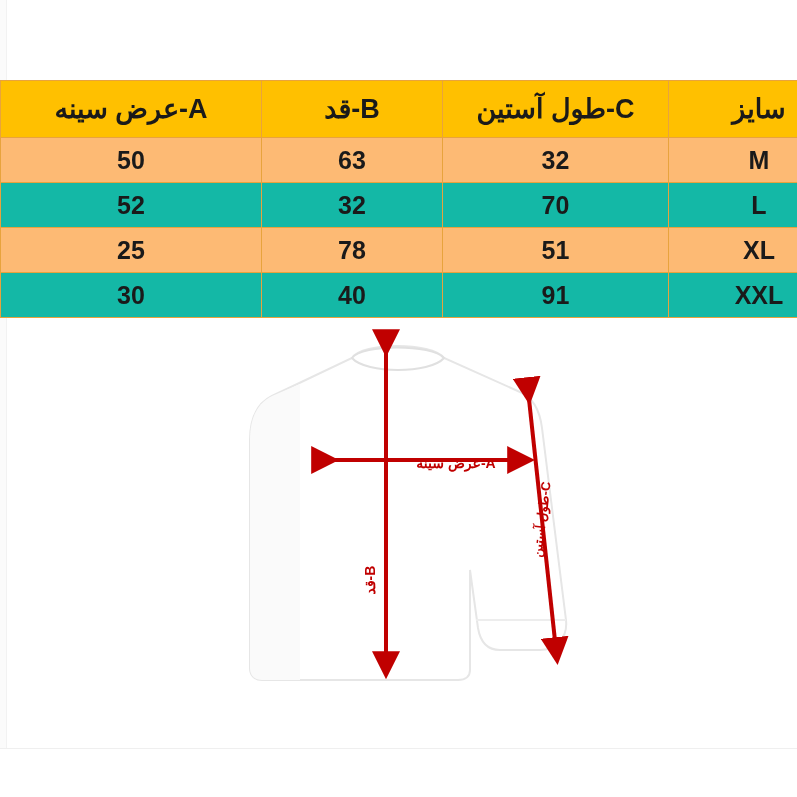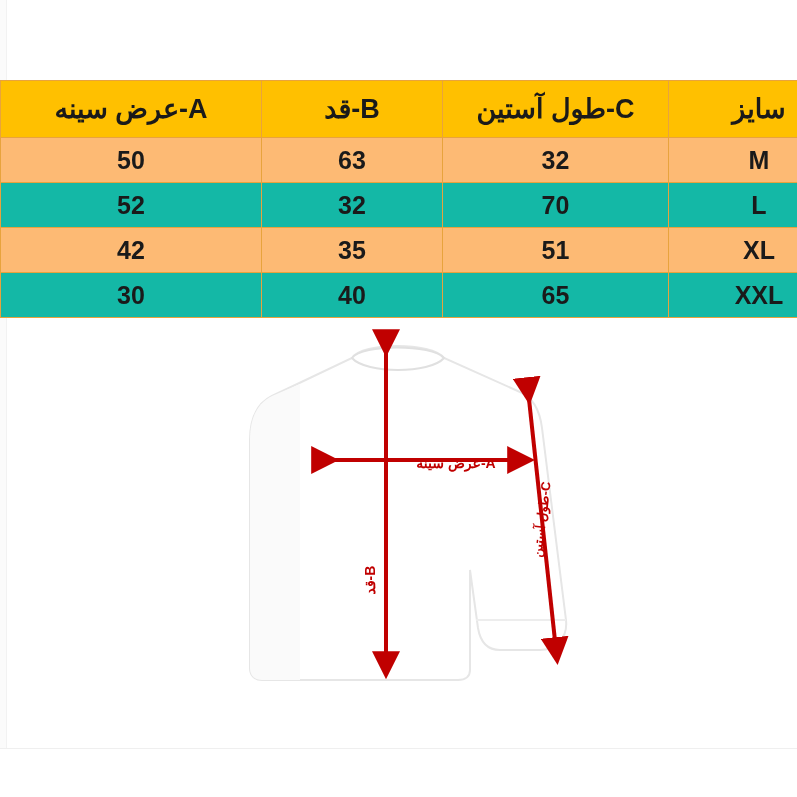--- a/index.html
+++ b/index.html
@@ -122,26 +122,26 @@
         </tr>
         <tr class="even">
           <td>L</td>
           <td>70</td>
           <td>32</td>
           <td>52</td>
         </tr>
         <tr class="odd">
           <td>XL</td>
           <td>51</td>
-          <td>35</td>
-          <td>42</td>
+          <td>78</td>
+          <td>25</td>
         </tr>
         <tr class="even">
           <td>XXL</td>
-          <td>65</td>
+          <td>91</td>
           <td>40</td>
           <td>30</td>
         </tr>
       </tbody>
     </table>
   </div>
 
   <div class="illustration">
     <svg width="797" height="420" viewBox="0 0 797 420" xmlns="http://www.w3.org/2000/svg">
       <defs>

